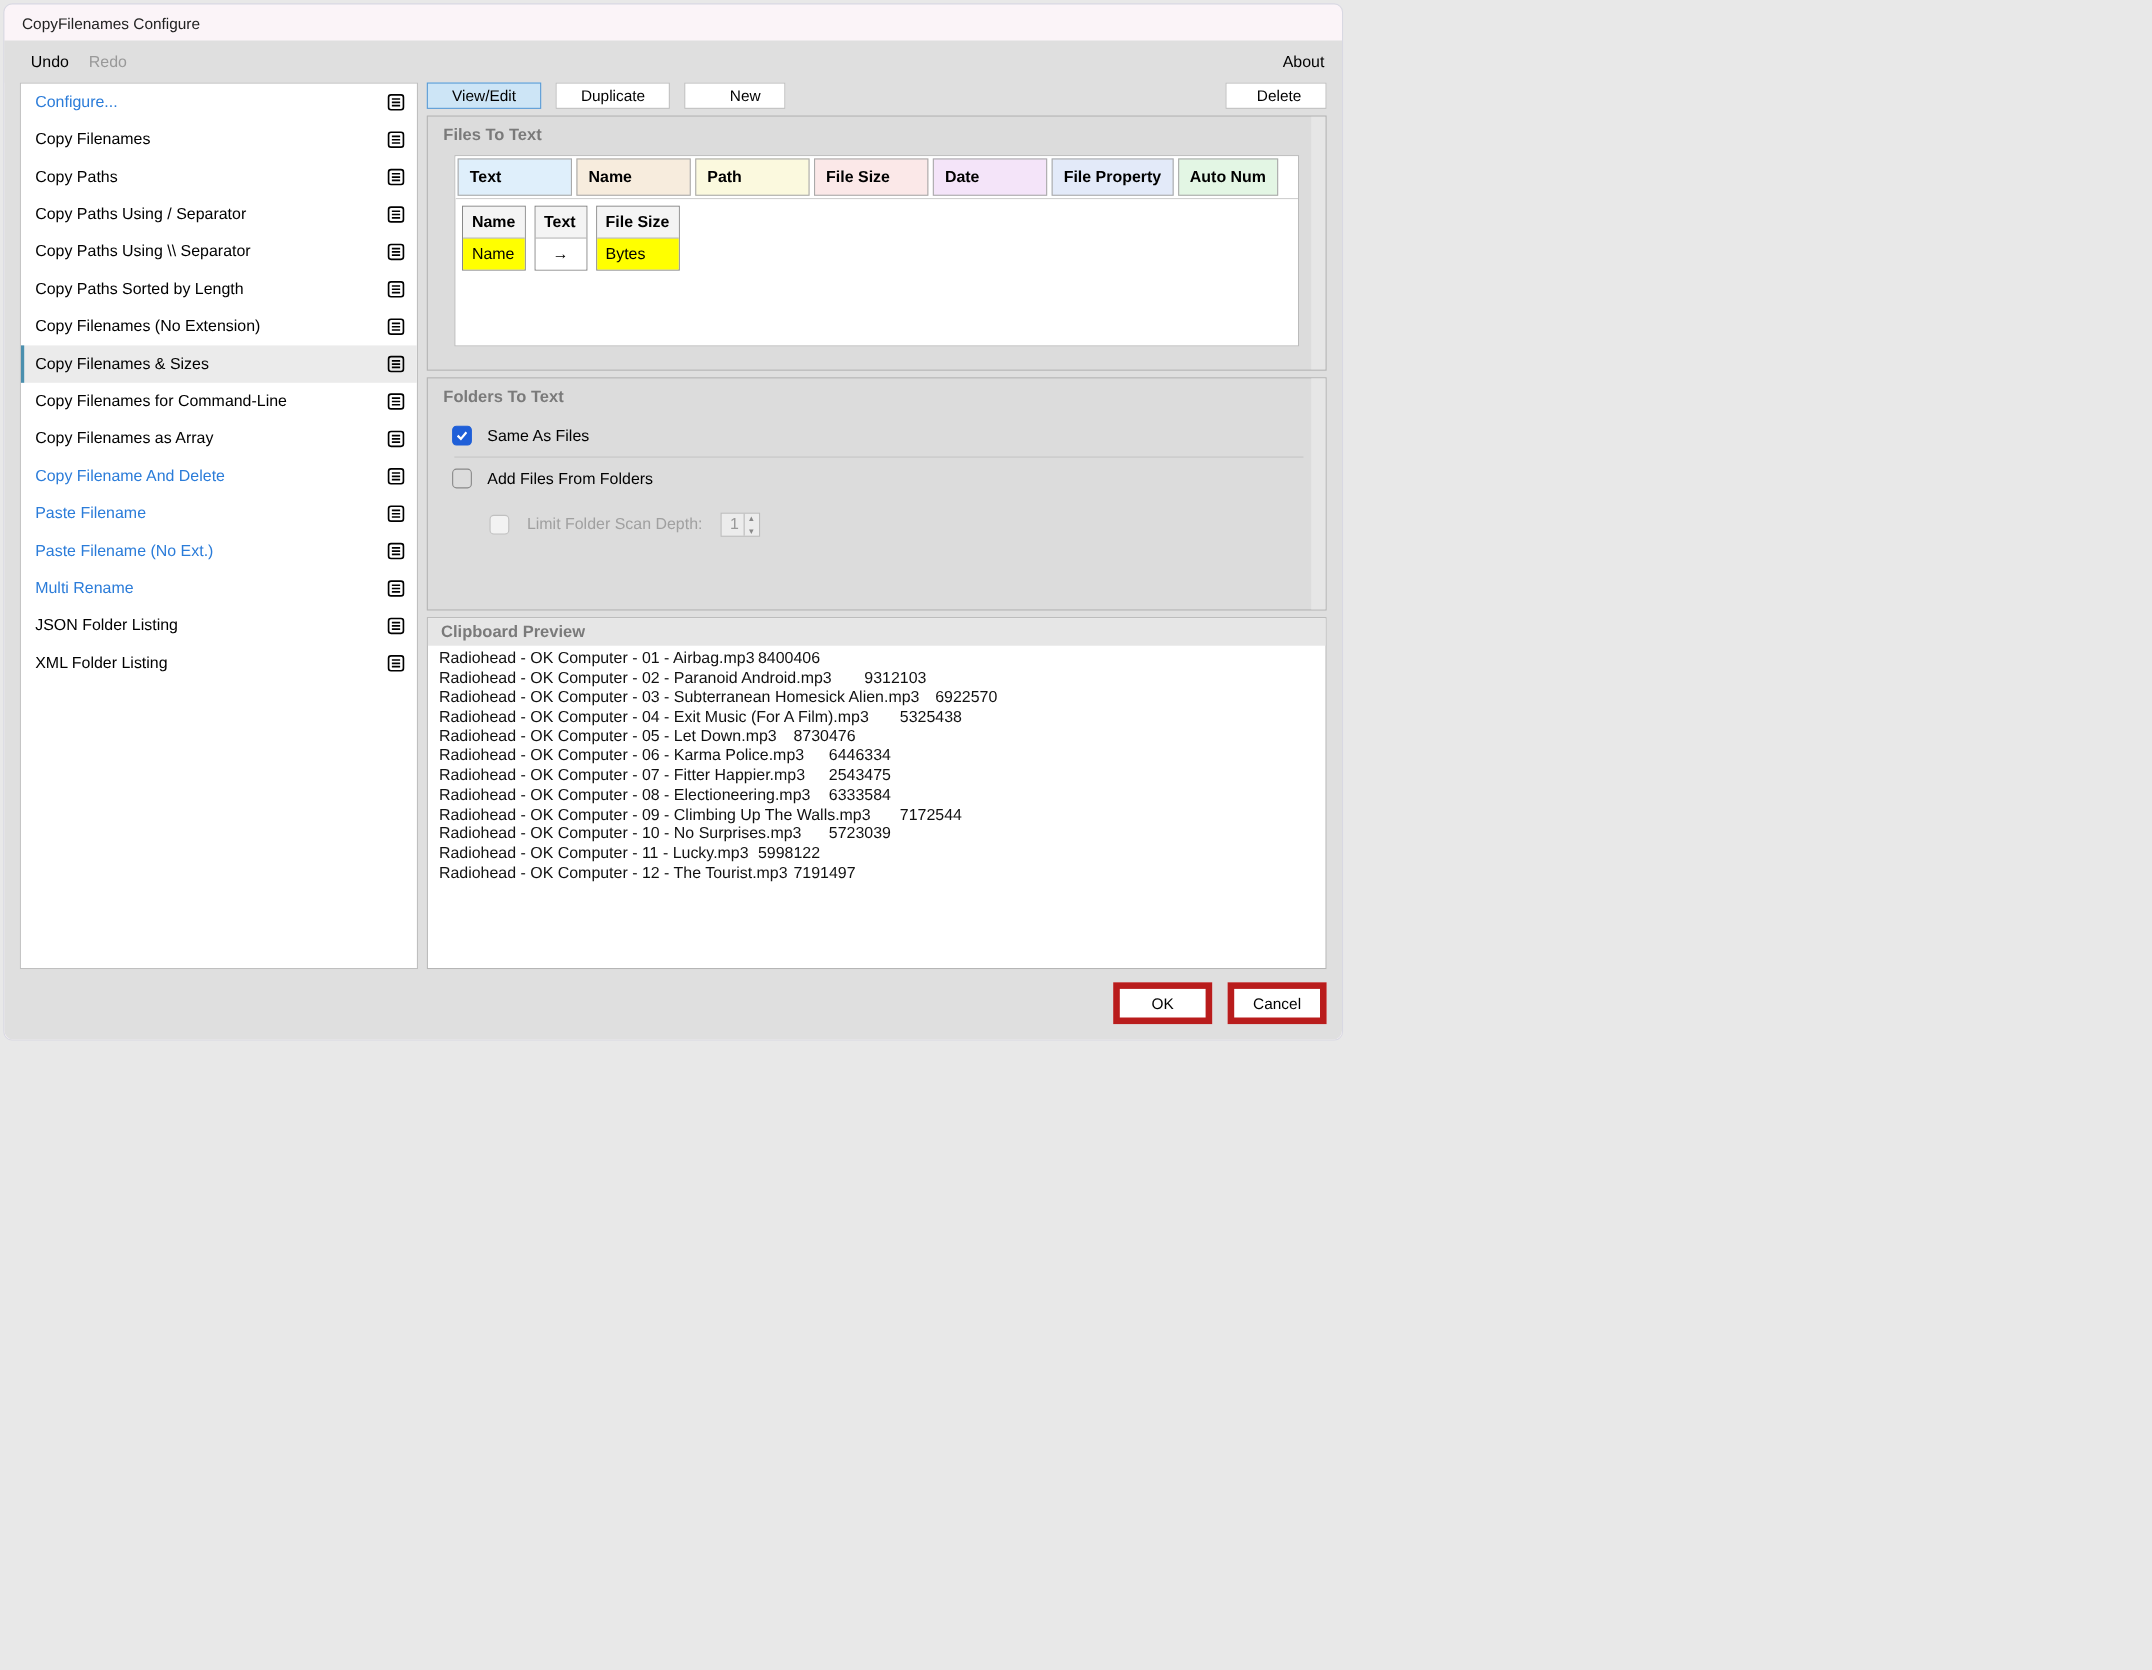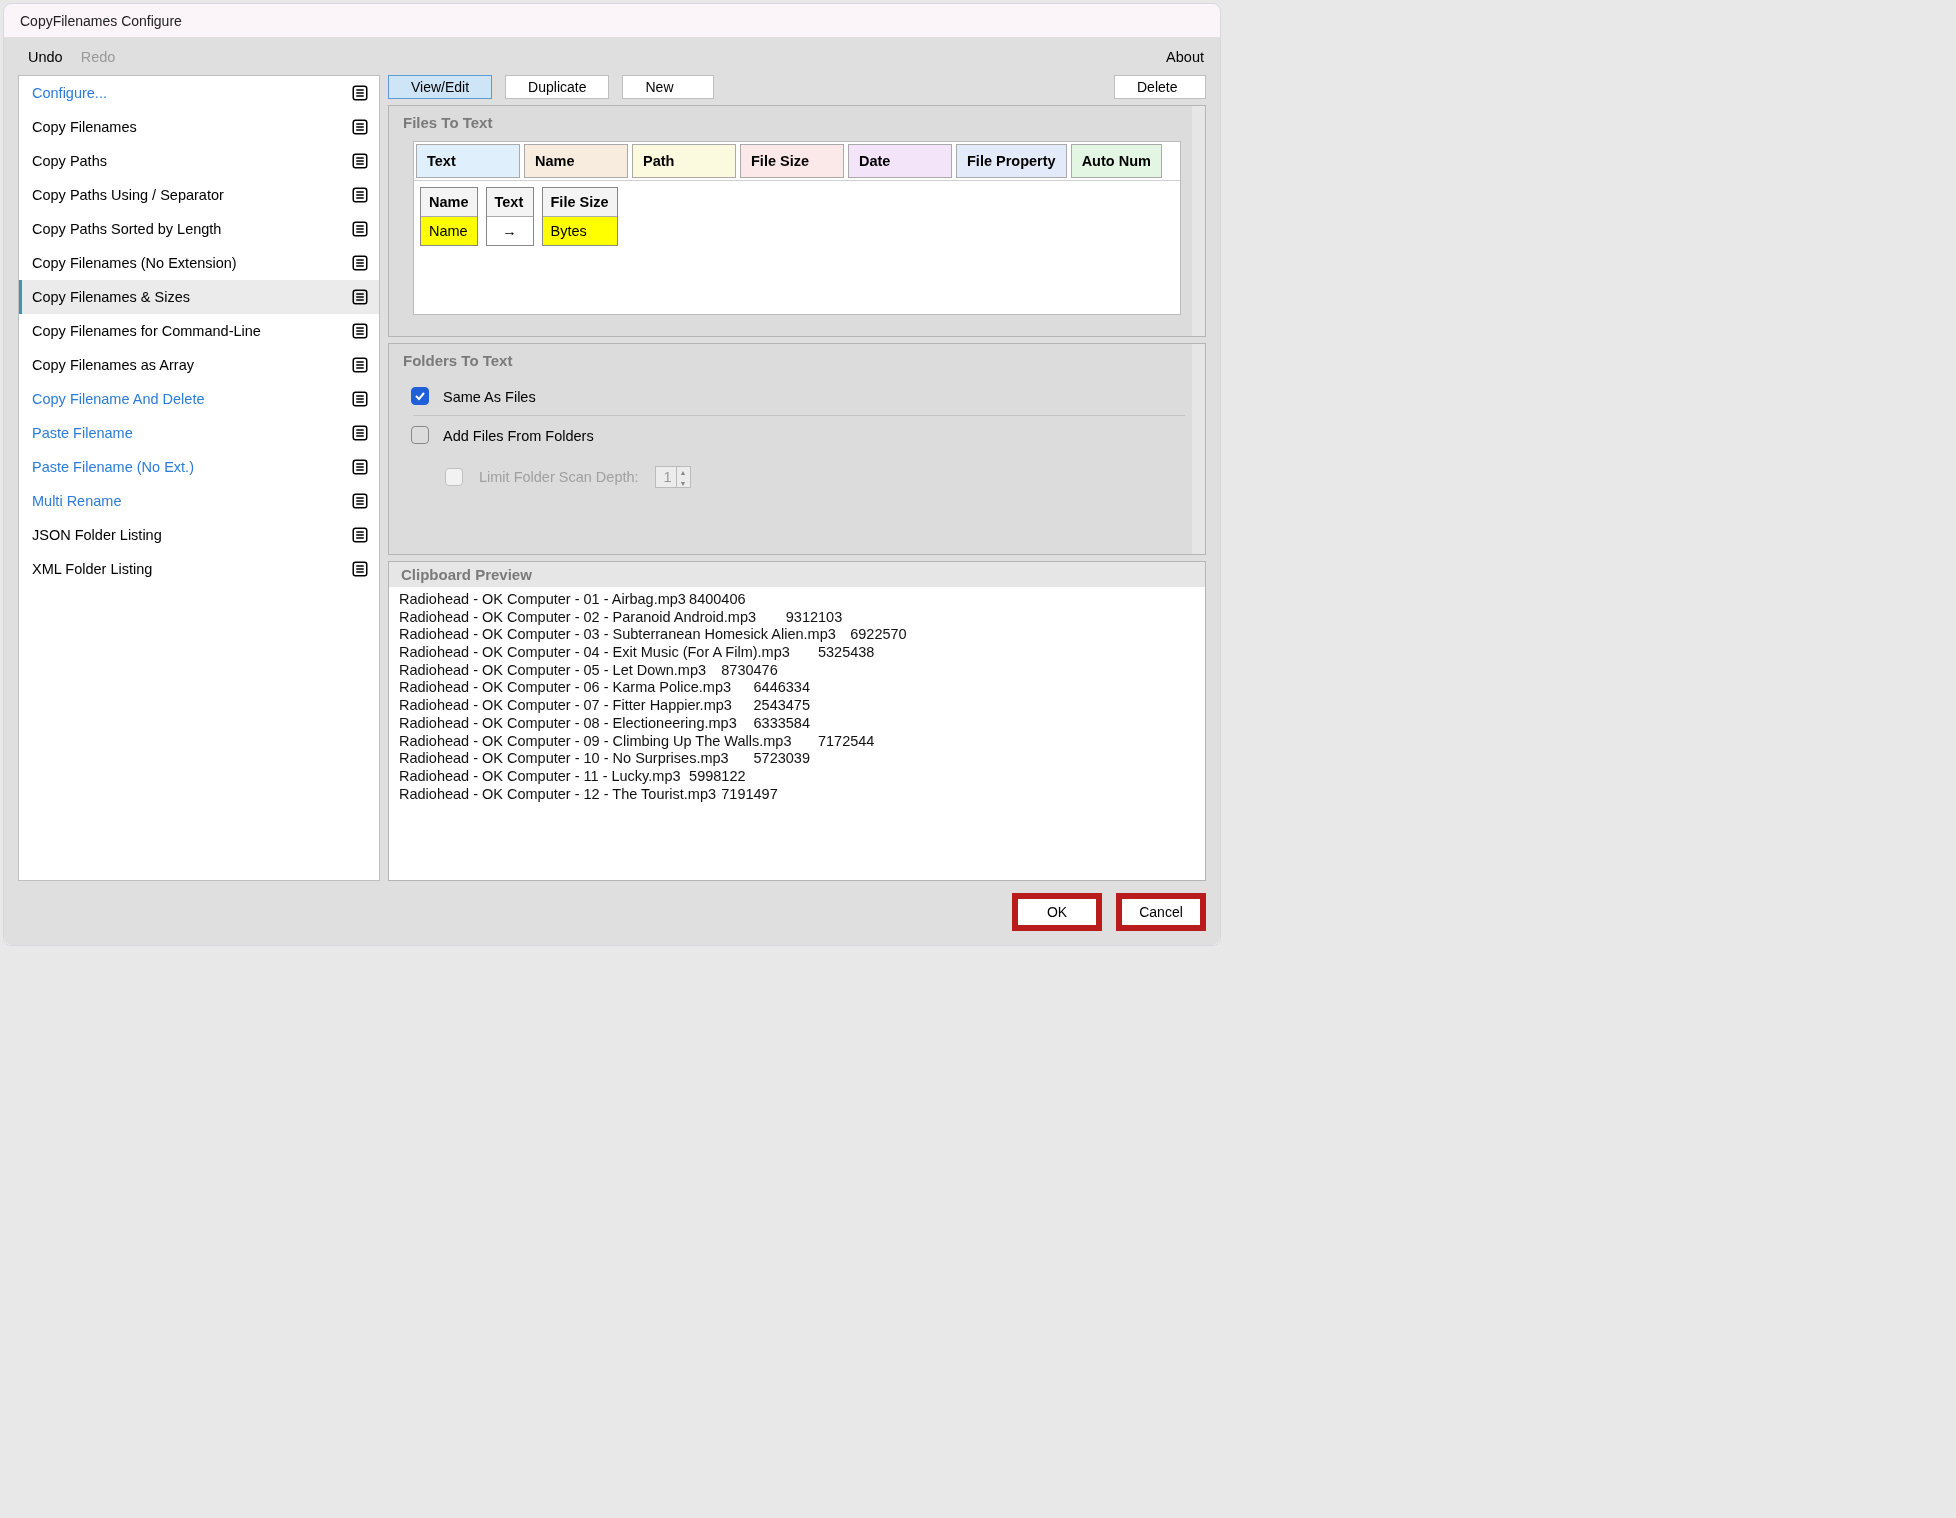--- a/index.html
+++ b/index.html
@@ -87,21 +87,21 @@
   align-items: center;
 }
 .tool-btn {
   background: #fff;
   border: 1px solid #bfbfbf;
   padding: 3px 22px;
   font-family: inherit;
   font-size: 14px;
   cursor: pointer;
   min-width: 92px;
-  text-align: left;
+  text-align: right;
 }
 .tool-btn.active {
   background: #cde5f6;
   border-color: #5b9bd5;
 }
 .spacer { flex: 1; }
 
 .panel {
   background: #dcdcdc;
   border: 1px solid #b5b5b5;
@@ -275,20 +275,29 @@
             <span class="side-text">Copy Paths</span>
             <svg class="side-icon" viewBox="0 0 24 24">
               <rect x="3" y="3" width="18" height="18" rx="3" fill="none" stroke="#000" stroke-width="2"></rect>
               <line x1="7" y1="8" x2="17" y2="8" stroke="#000" stroke-width="2"></line>
               <line x1="7" y1="12" x2="17" y2="12" stroke="#000" stroke-width="2"></line>
               <line x1="7" y1="16" x2="17" y2="16" stroke="#000" stroke-width="2"></line>
             </svg>
           </div>
           <div class="side-item">
             <span class="side-text">Copy Paths Using / Separator</span>
+            <svg class="side-icon" viewBox="0 0 24 24">
+              <rect x="3" y="3" width="18" height="18" rx="3" fill="none" stroke="#000" stroke-width="2"></rect>
+              <line x1="7" y1="8" x2="17" y2="8" stroke="#000" stroke-width="2"></line>
+              <line x1="7" y1="12" x2="17" y2="12" stroke="#000" stroke-width="2"></line>
+              <line x1="7" y1="16" x2="17" y2="16" stroke="#000" stroke-width="2"></line>
+            </svg>
+          </div>
+          <div class="side-item">
+            <span class="side-text">Copy Paths Using \\ Separator</span>
             <svg class="side-icon" viewBox="0 0 24 24">
               <rect x="3" y="3" width="18" height="18" rx="3" fill="none" stroke="#000" stroke-width="2"></rect>
               <line x1="7" y1="8" x2="17" y2="8" stroke="#000" stroke-width="2"></line>
               <line x1="7" y1="12" x2="17" y2="12" stroke="#000" stroke-width="2"></line>
               <line x1="7" y1="16" x2="17" y2="16" stroke="#000" stroke-width="2"></line>
             </svg>
           </div>
           <div class="side-item">
             <span class="side-text">Copy Paths Sorted by Length</span>
             <svg class="side-icon" viewBox="0 0 24 24">

